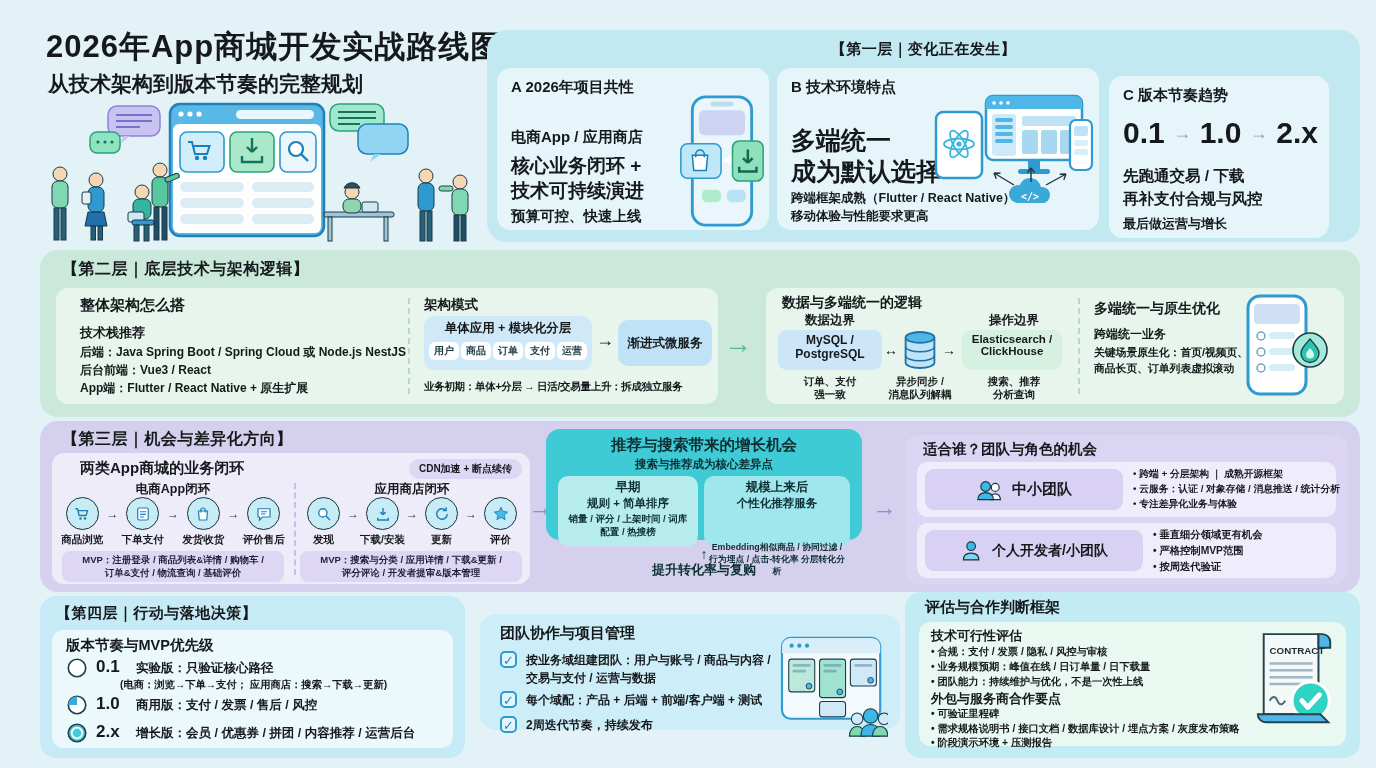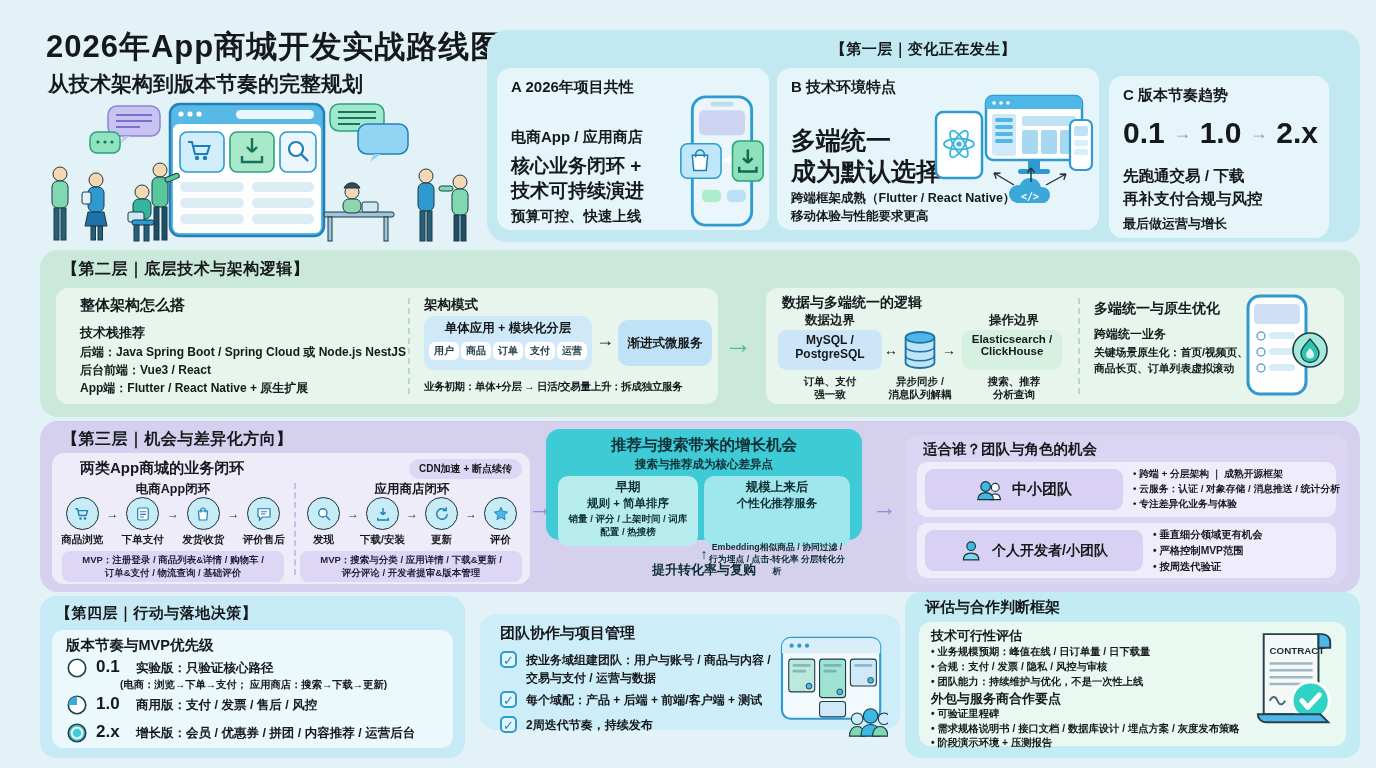--- a/index.html
+++ b/index.html
@@ -527,22 +527,22 @@
         <path d="M96 104c0-7 4-10 8-10s8 3 8 10z" fill="#7fd8b2"></path>
       </g>
     </svg>
   </div>
 
   <div class="panel" style="left:905px;top:592px;width:455px;height:166px;background:#c2ebf4;border-radius:16px;">
     <div class="ctitle nw" style="left:20px;top:6px;font-size:15px;">评估与合作判断框架</div>
     <div class="card" style="left:14px;top:30px;width:427px;height:124px;background:#eaf8f2;border-radius:12px;">
       <div class="ctitle nw" style="left:12px;top:5px;font-size:13px;">技术可行性评估</div>
       <div class="abs" style="left:12px;top:23px;width:320px;font-size:10.3px;line-height:1.45;">
+        <span class="bullet nw">合规：支付 / 发票 / 隐私 / 风控与审核</span>
         <span class="bullet nw">业务规模预期：峰值在线 / 日订单量 / 日下载量</span>
-        <span class="bullet nw">合规：支付 / 发票 / 隐私 / 风控与审核</span>
         <span class="bullet nw">团队能力：持续维护与优化，不是一次性上线</span>
       </div>
       <div class="ctitle nw" style="left:12px;top:68px;font-size:13px;">外包与服务商合作要点</div>
       <div class="abs" style="left:12px;top:85px;width:404px;font-size:10.3px;line-height:1.42;">
         <span class="bullet nw">可验证里程碑</span>
         <span class="bullet nw">需求规格说明书 / 接口文档 / 数据库设计 / 埋点方案 / 灰度发布策略</span>
         <span class="bullet nw">阶段演示环境 + 压测报告</span>
       </div>
       <svg class="abs" style="right:6px;top:4px;" width="90" height="116" viewBox="0 0 92 118">
         <path d="M14 8h56v82H14z" fill="#f4f8f7" stroke="#24424e" stroke-width="2"></path>

